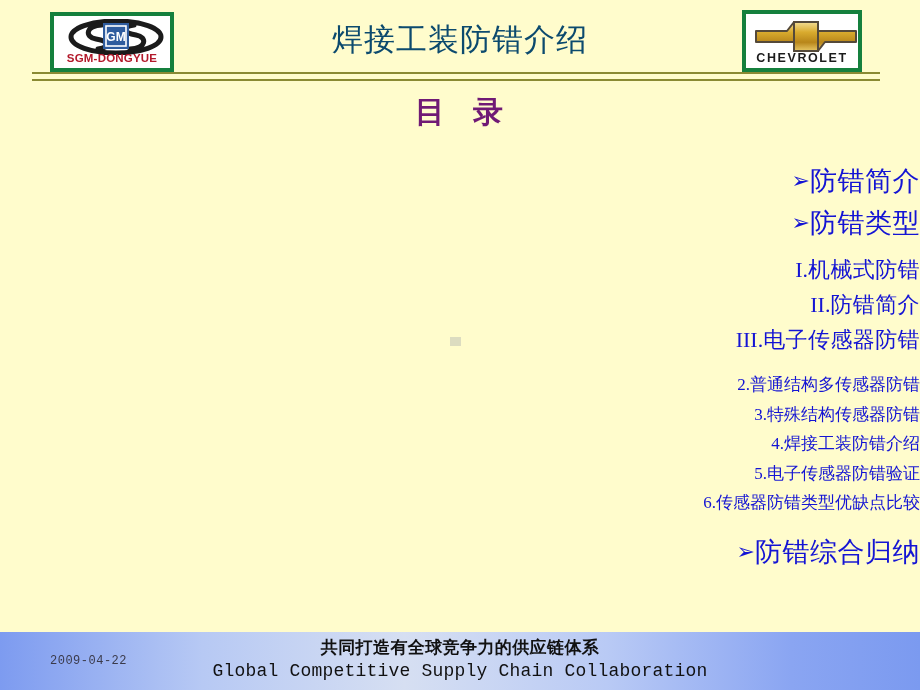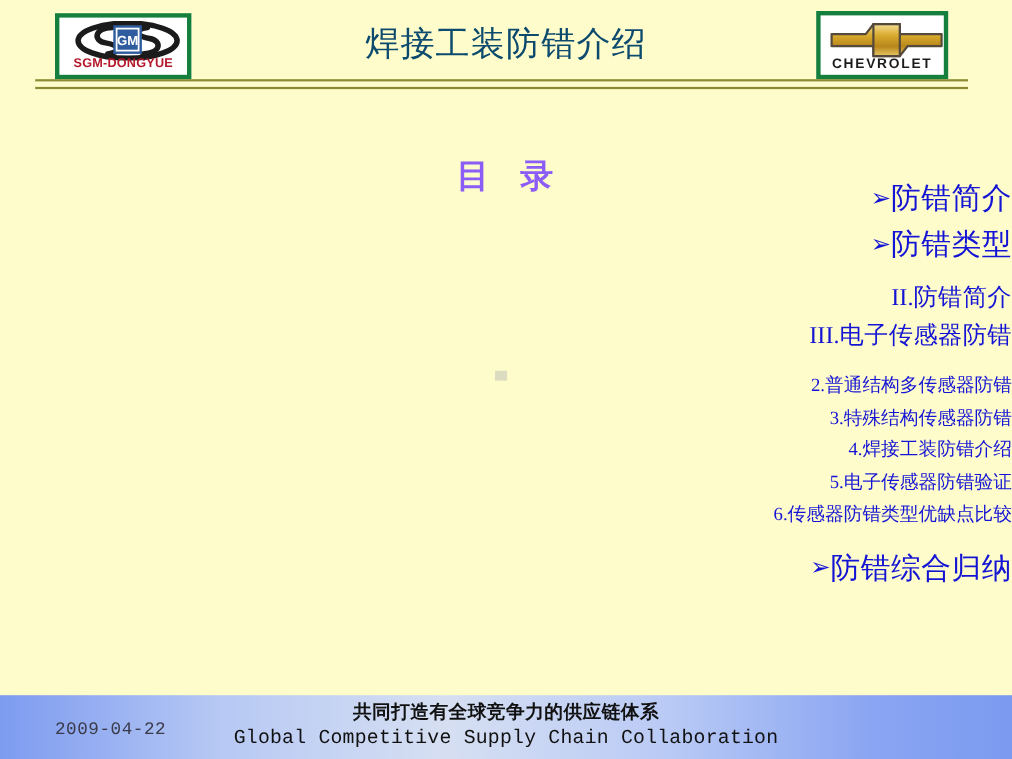--- a/index.html
+++ b/index.html
@@ -101,23 +101,22 @@
 
   
   .toc-heading {
     position: absolute;
     left: 0; top: 92px;
     width: 920px;
     text-align: center;
     font-family: "DejaVu Serif", "Liberation Serif", serif;
     font-size: 30px;
     font-weight: bold;
-    color: #8b5cf6;
+    color: #701a75;
     letter-spacing: 2px;
-    margin-top: 48px;
   }
   .toc-heading .gap { display: inline-block; width: 26px; }
 
   .toc {
     position: absolute;
     left: 0; top: 160px;
     width: 920px;
     text-align: right;
   }
   .toc-row {
@@ -192,21 +191,21 @@
        #b7c9f4 22%,
        #d6dff2 44%,
        #b9caf5 66%,
        #8aa5f2 86%,
        #7b9af0 100%);
   }
   .footer-date {
     position: absolute;
     left: 50px; top: 22px;
     font-family: "Liberation Mono", "DejaVu Sans Mono", monospace;
-    font-size: 16px;
+    font-size: 12px;
     color: #3a3a4a;
     letter-spacing: 0.5px;
   }
   .footer-cn {
     position: absolute;
     left: 0; top: 4px;
     width: 920px;
     text-align: center;
     font-family: "DejaVu Sans", "Liberation Sans", sans-serif;
     font-size: 17px;
@@ -270,20 +269,21 @@
   <div class="toc-heading"><span>目</span><span class="gap"></span><span>录</span></div>
 
   <div class="toc">
 
     <div class="toc-row lvl1"><span class="bullet">➢</span><span class="txt">防错简介</span></div>
 
     <div class="toc-row lvl1"><span class="bullet">➢</span><span class="txt">防错类型</span></div>
 
     <div class="spacer-sm"></div>
 
+    <div class="toc-row lvl2"><span class="num">I.</span><span class="txt">机械式防错</span></div>
 
     <div class="toc-row lvl2"><span class="num">II.</span><span class="txt">防错简介</span></div>
 
     <div class="toc-row lvl2"><span class="num">III.</span><span class="txt">电子传感器防错</span></div>
 
     <div class="spacer-md"></div>
 
 
     <div class="toc-row lvl3"><span class="num">2.</span><span class="txt">普通结构多传感器防错</span></div>
 

